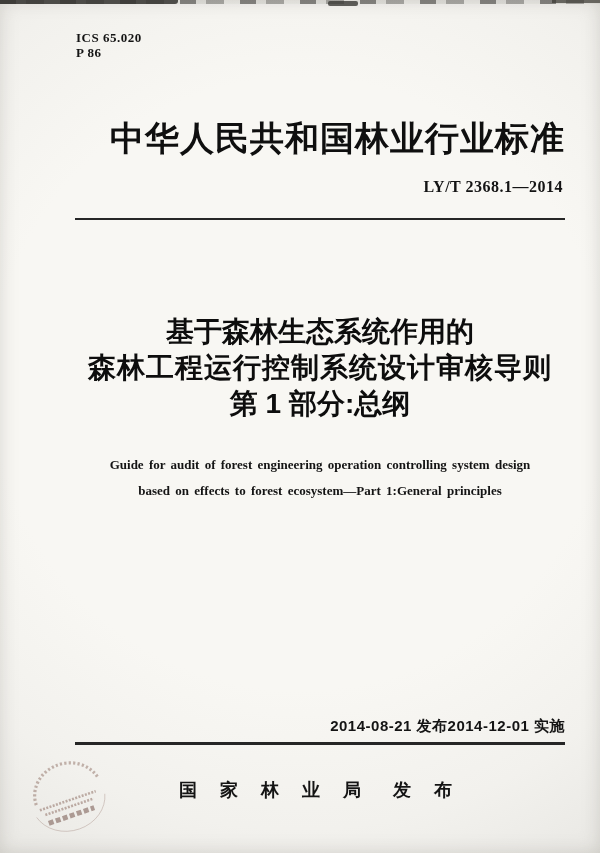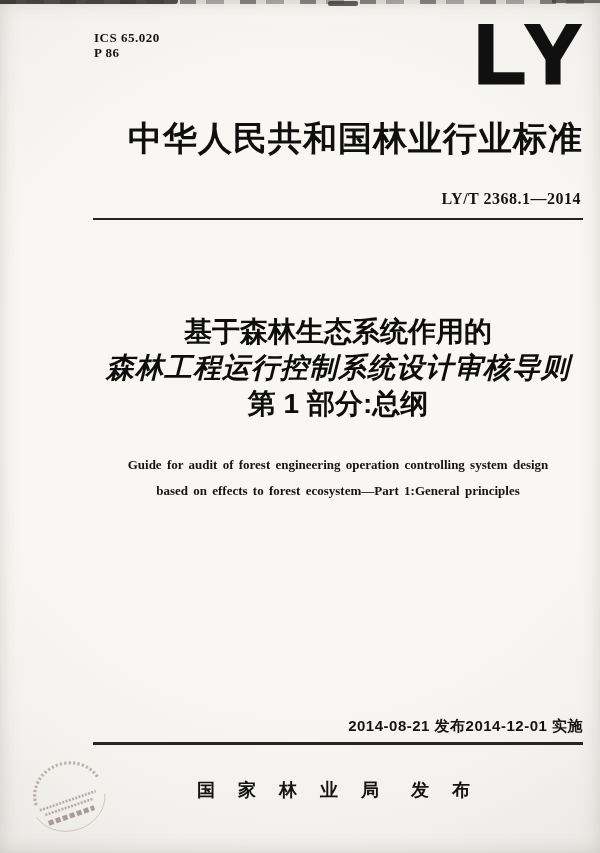--- a/index.html
+++ b/index.html
@@ -18,42 +18,42 @@
     position:absolute;top:0;left:0;right:0;height:4px;
     background:repeating-linear-gradient(90deg,
       rgba(45,43,40,.75) 0 16px, rgba(45,43,40,.12) 16px 26px,
       rgba(45,43,40,.5) 26px 44px, rgba(45,43,40,.05) 44px 60px);
     opacity:.75;
   }
   .smudge-a{position:absolute;top:0;left:0;width:178px;height:4px;background:#34322f;opacity:.85;border-radius:0 0 3px 0;}
   .smudge-b{position:absolute;top:1px;left:328px;width:30px;height:5px;background:#3a3835;opacity:.8;border-radius:2px;}
   .smudge-c{position:absolute;top:0;left:552px;width:48px;height:3px;background:#38362f;opacity:.7;}
 
-  .content{position:absolute;left:75px;top:0;width:490px;height:853px;margin-left:18px;}
+  .content{position:absolute;left:75px;top:0;width:490px;height:853px;}
 
   .ics{position:absolute;top:30px;left:1px;
        font-family:"Liberation Serif", serif;font-weight:bold;
        font-size:13px;line-height:15px;letter-spacing:.5px;}
   .logo{position:absolute;top:12px;right:0;
         font-size:84px;line-height:1;font-weight:bold;
         letter-spacing:7px;margin-right:-5px;
         -webkit-text-stroke:3px #101010;color:#101010;}
   .std-header{position:absolute;top:116px;left:0;width:100%;margin:0;
         text-align:right;font-size:34px;font-weight:bold;letter-spacing:1px;
         white-space:nowrap;color:#0f0f0f;}
-  .std-num{position:absolute;top:190px;right:2px;
+  .std-num{position:absolute;top:178px;right:2px;
         font-family:"Liberation Serif", serif;font-weight:bold;
         font-size:16px;letter-spacing:.5px;}
   .rule{position:absolute;left:0;width:100%;background:#262626;}
   .rule-top{top:218px;height:2px;}
   .rule-bottom{top:742px;height:3px;}
 
   .cn-title{position:absolute;top:314px;left:0;width:100%;text-align:center;
         font-weight:bold;font-size:28px;line-height:36px;color:#0d0d0d;}
-  .cn-title .l2{letter-spacing:1px;font-style:italic;}
+  .cn-title .l2{letter-spacing:1px;}
   .en-title{position:absolute;top:452px;left:0;width:100%;text-align:center;
         font-family:"Liberation Serif", serif;font-weight:bold;
         font-size:13px;line-height:26px;word-spacing:2px;}
 
   .dates{position:absolute;top:717px;left:0;width:100%;
         display:flex;justify-content:flex-end;
         font-weight:bold;font-size:15px;letter-spacing:.5px;}
   .publisher{position:absolute;top:778px;left:0;width:100%;text-align:center;
         font-weight:bold;font-size:18px;}
   .publisher .name{letter-spacing:9px;}
@@ -73,21 +73,20 @@
   <div class="smudge-b"></div>
   <div class="smudge-c"></div>
 
   <div class="content">
 
     <div class="ics">
       <div>ICS 65.020</div>
       <div>P 86</div>
     </div>
 
-    <div class="logo">LY</div>
 
     <h1 class="std-header">中华人民共和国林业行业标准</h1>
 
     <div class="std-num">LY/T 2368.1—2014</div>
 
     <div class="rule rule-top"></div>
 
     <div class="cn-title">
       <div class="l1">基于森林生态系统作用的</div>
       <div class="l2">森林工程运行控制系统设计审核导则</div>

